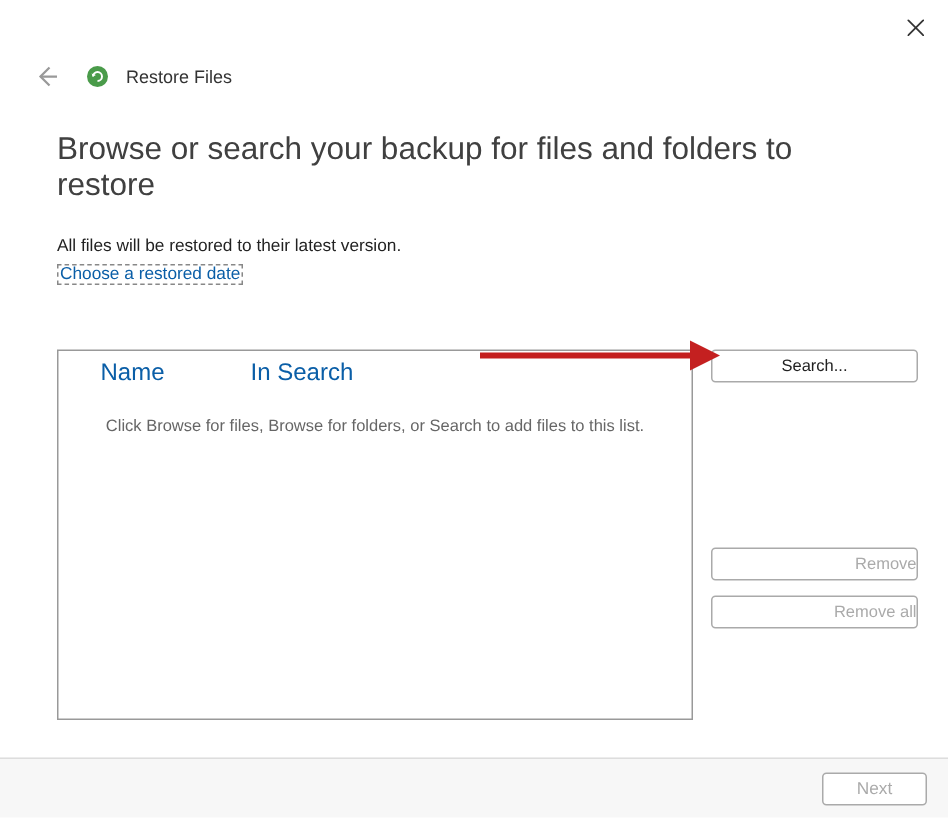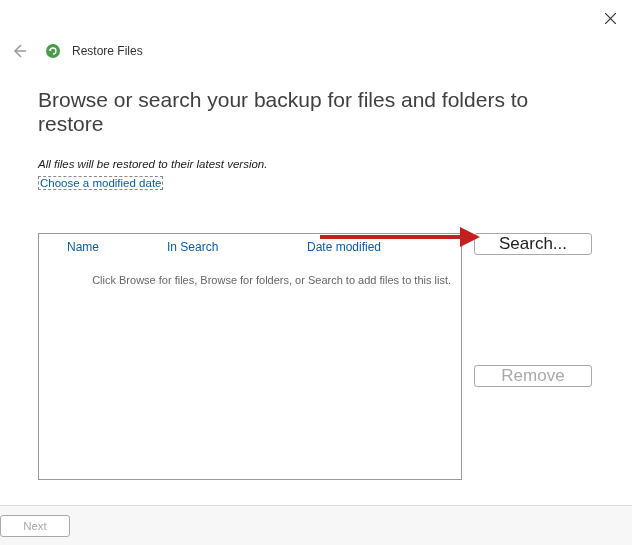--- a/index.html
+++ b/index.html
@@ -1,46 +1,46 @@
 <!DOCTYPE html>
 <html><head>
   <meta charset="utf-8">
   <style>
     * { box-sizing: border-box; margin: 0; padding: 0; font-family: "Segoe UI", sans-serif; }
     body { width: 632px; height: 545px; background: #fff; position: relative; overflow: hidden; }
     
     .close-btn { position: absolute; top: 6px; right: 10px; width: 24px; height: 24px; display: flex; align-items: center; justify-content: center; cursor: pointer; font-size: 14px; color: #000; }
     
-    .header { display: flex; align-items: center; padding: 42px 0 0 10px; gap: 10px; }
+    .header { display: flex; align-items: center; padding: 42px 0 0 22px; gap: 10px; }
     .back-arrow { width: 18px; height: 18px; display: flex; align-items: center; justify-content: center; color: #888; cursor: pointer; }
     .app-icon { width: 18px; height: 18px; display: flex; align-items: center; justify-content: center; margin-left: 6px; }
     .app-title { font-size: 12px; color: #333; }
     
     .content { padding: 28px 38px 0 38px; }
     .blue-heading { color: #404040; font-size: 21px; font-weight: 400; margin-bottom: 22px; }
-    .sub-text { font-size: 11.5px; color: #222; margin-bottom: 3px; font-style: italic; }
+    .sub-text { font-size: 11.5px; color: #222; margin-bottom: 3px; }
     .link-text { font-size: 11.5px; color: #0a5ea7; border: 1px dashed #888; padding: 0 1px; display: inline-block; cursor: pointer; }
     
     .main-area { display: flex; gap: 12px; margin-top: 42px; }
     
     .list-box { flex: 1; border: 1px solid #999; height: 247px; }
     .list-header { display: flex; border-bottom: 0px solid #ccc; padding: 6px 0 4px 0; }
-    .list-col { font-size: 12px; color: #0a5ea7; padding: 0 8px; }
+    .list-col { font-size: 16px; color: #0a5ea7; padding: 0 8px; }
     .col-name { width: 120px; padding-left: 28px; }
     .col-folder { width: 140px; }
     .col-date { flex: 1; }
-    .empty-msg { text-align: right; font-size: 11px; color: #666; padding: 16px 10px 0 10px; }
+    .empty-msg { text-align: center; font-size: 11px; color: #666; padding: 16px 10px 0 10px; }
     
     .side-buttons { width: 120px; display: flex; flex-direction: column; gap: 10px; }
-    .btn { width: 118px; height: 22px; border: 1px solid #aaa; border-radius: 3px; background: #fff; font-size: 17px; color: #222; cursor: pointer; }
-    .btn.disabled { color: #aaa; cursor: default; }
+    .btn { width: 138px; height: 22px; border: 1px solid #aaa; border-radius: 3px; background: #fff; font-size: 11px; color: #222; cursor: pointer; }
+    .btn.disabled { color: #aaa; cursor: default; text-align: right; }
     
     .arrow-annotation { position: absolute; left: 320px; top: 223px; pointer-events: none; }
     
-    .footer { position: absolute; bottom: 0; left: 0; right: 0; height: 40px; border-top: 1px solid #ddd; background: #f7f7f7; display: flex; align-items: center; justify-content: flex-start; padding-right: 14px; gap: 8px; }
+    .footer { position: absolute; bottom: 0; left: 0; right: 0; height: 40px; border-top: 1px solid #ddd; background: #f7f7f7; display: flex; align-items: center; justify-content: flex-end; padding-right: 14px; gap: 8px; }
     .footer-btn { width: 70px; height: 22px; border: 1px solid #aaa; border-radius: 3px; background: #fff; font-size: 11.5px; color: #222; cursor: pointer; }
     .footer-btn.disabled { color: #aaa; cursor: default; }
   </style>
 </head>
 <body>
 
 <div class="close-btn">
   <svg width="11" height="11" viewBox="0 0 11 11">
       <line x1="0" y1="0" x2="11" y2="11" stroke="#333" stroke-width="1.2"></line>
       <line x1="11" y1="0" x2="0" y2="11" stroke="#333" stroke-width="1.2"></line>
@@ -60,36 +60,36 @@
       <path d="M6 9 A3 3 0 1 1 9 12" stroke="#fff" stroke-width="1.3" fill="none"></path>
       <path d="M5 7 L6 9 L8 8" fill="#fff"></path>
     </svg>
   </div>
   <span class="app-title">Restore Files</span>
 </div>
 
 <div class="content">
   <div class="blue-heading">Browse or search your backup for files and folders to restore</div>
   <div class="sub-text">All files will be restored to their latest version.</div>
-  <span class="link-text">Choose a modified date</span>
+  <span class="link-text">Choose a restored date</span>
   
   <div class="main-area">
     <div class="list-box">
       <div class="list-header">
         <div class="list-col col-name">Name</div>
         <div class="list-col col-folder">In Search</div>
-        <div class="list-col col-date">Date modified</div>
       </div>
       <div class="empty-msg">Click Browse for files, Browse for folders, or Search to add files to this list.</div>
     </div>
 
     <div class="side-buttons">
       <button class="btn">Search...</button>
       <div style="height:90px"></div>
       <button class="btn disabled">Remove</button>
+      <button class="btn disabled">Remove all</button>
     </div>
   </div>
 </div>
 
 <svg class="arrow-annotation" width="160" height="28" viewBox="0 0 160 28">
   <line x1="0" y1="14" x2="140" y2="14" stroke="#c42020" stroke-width="4"></line>
   <polygon points="140,4 160,14 140,24" fill="#c42020"></polygon>
 </svg>
 
 <div class="footer">

